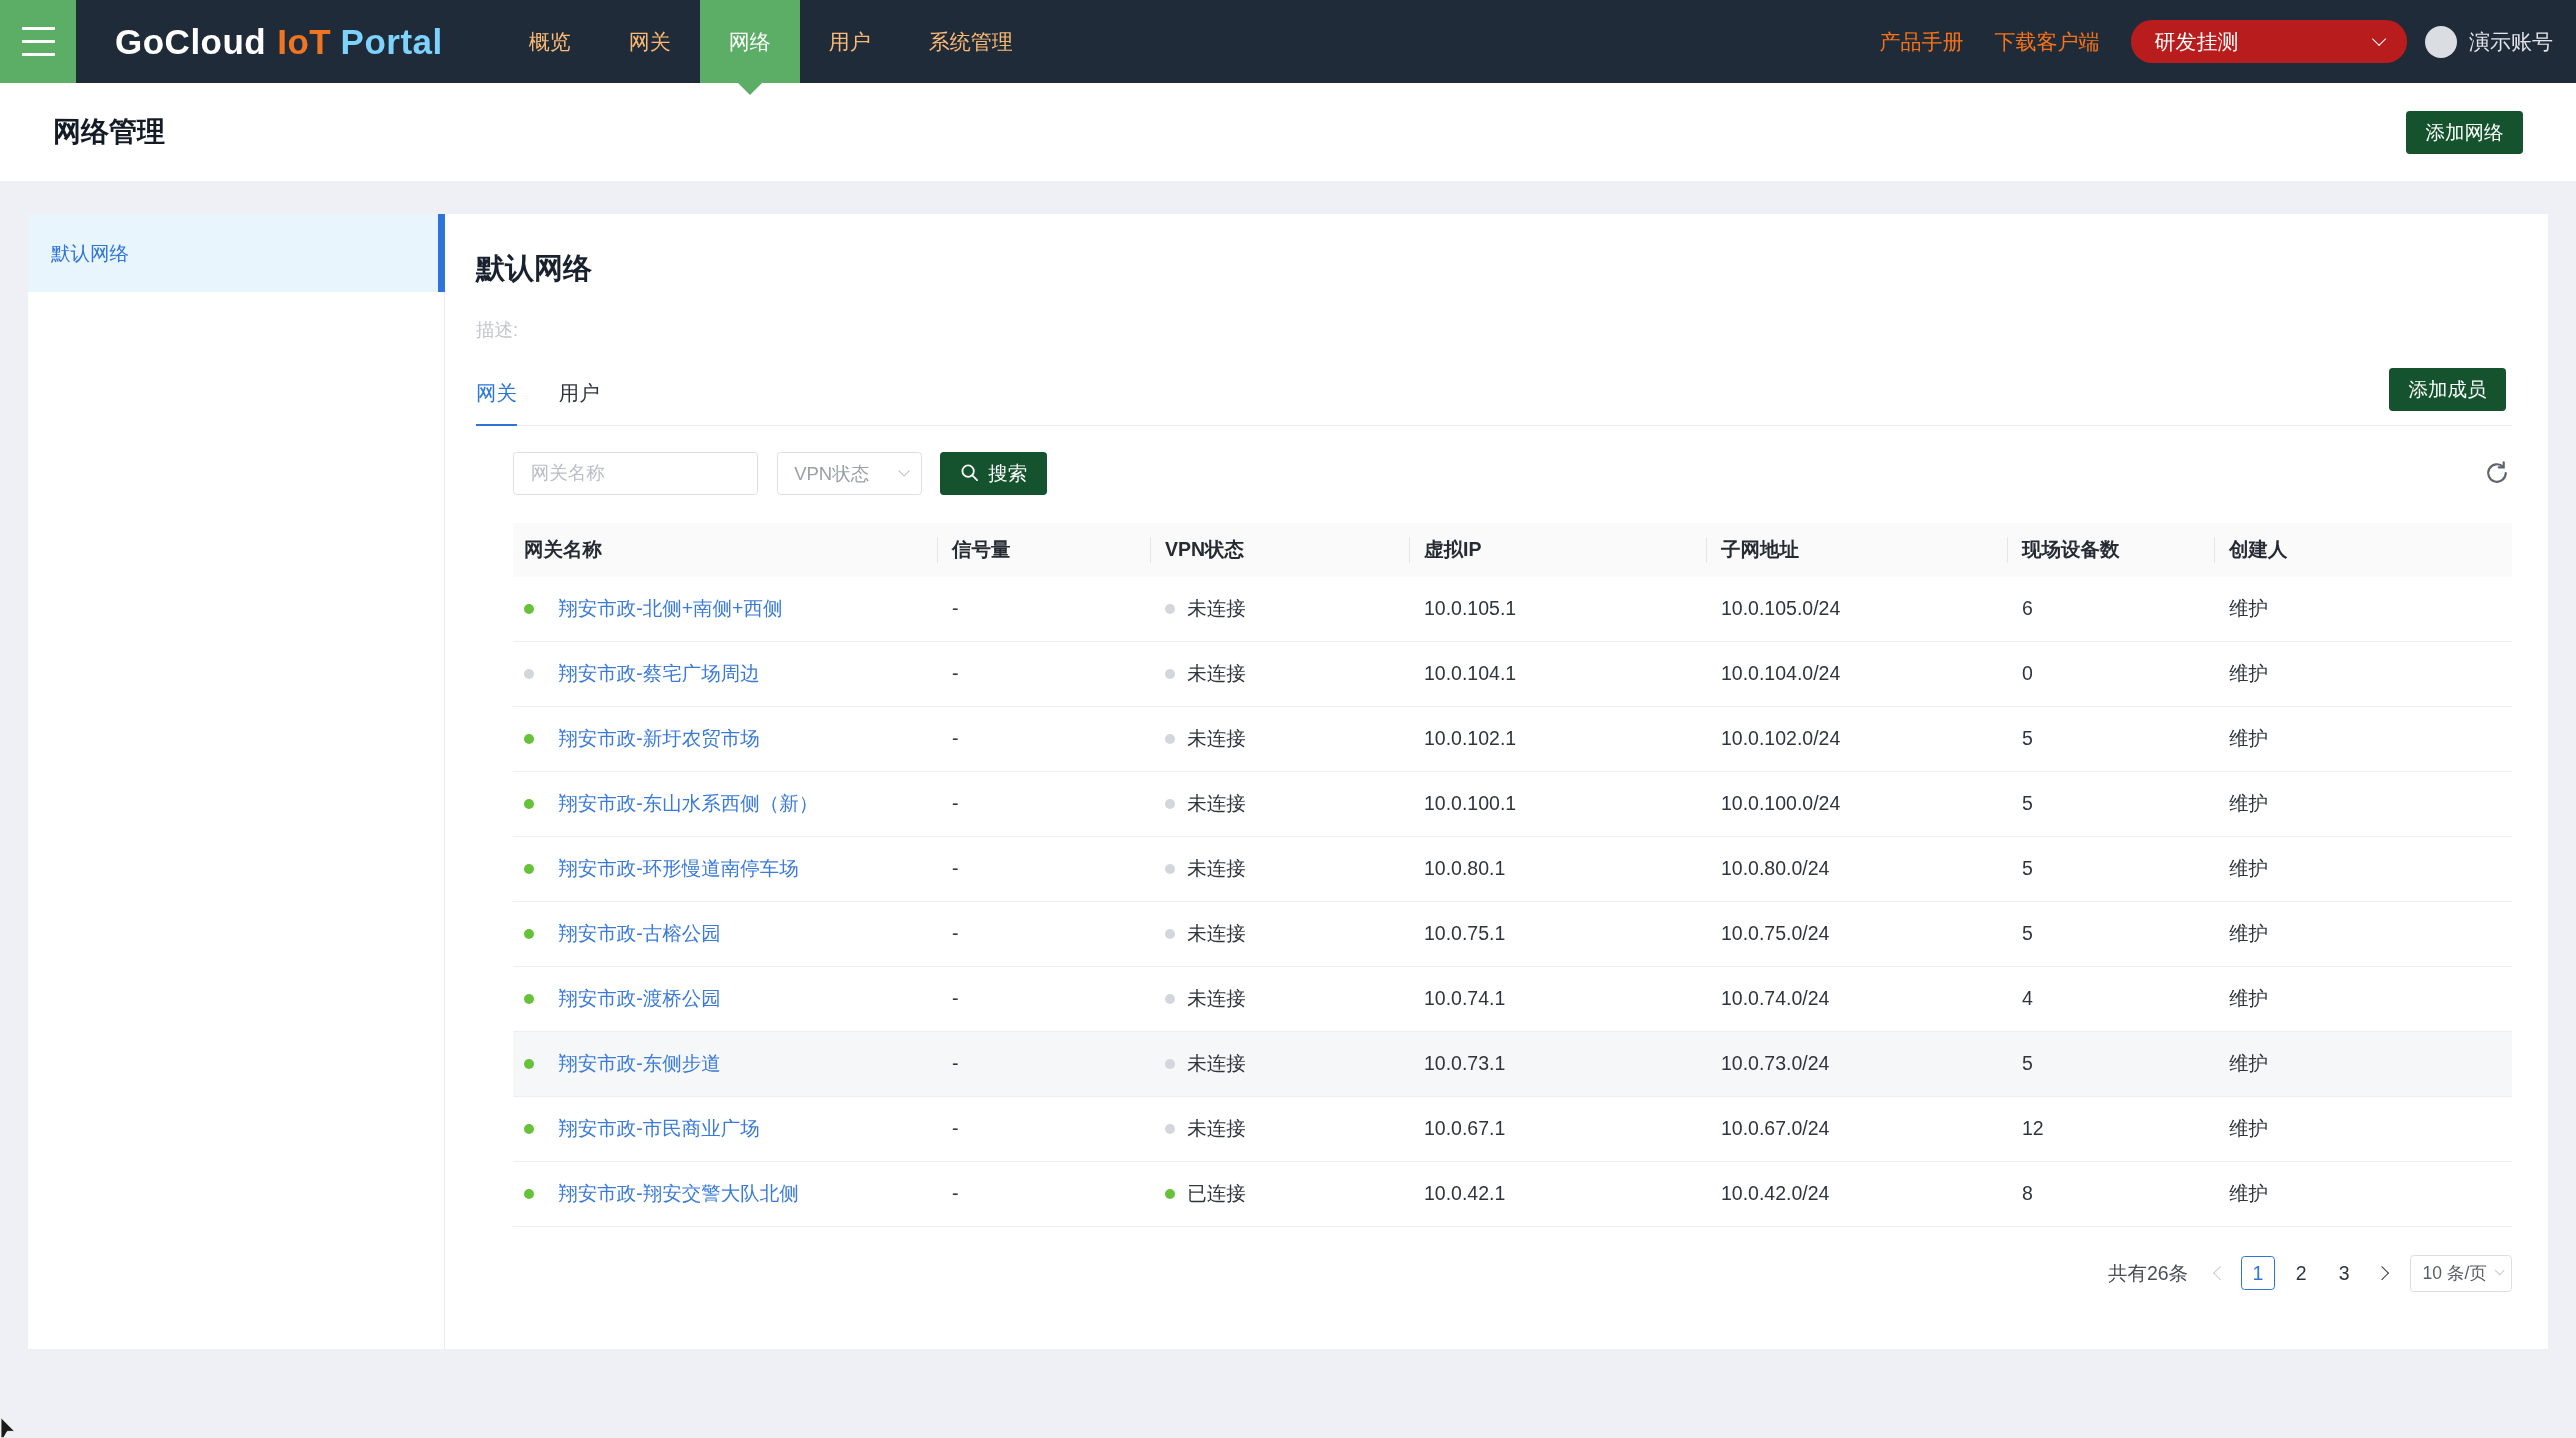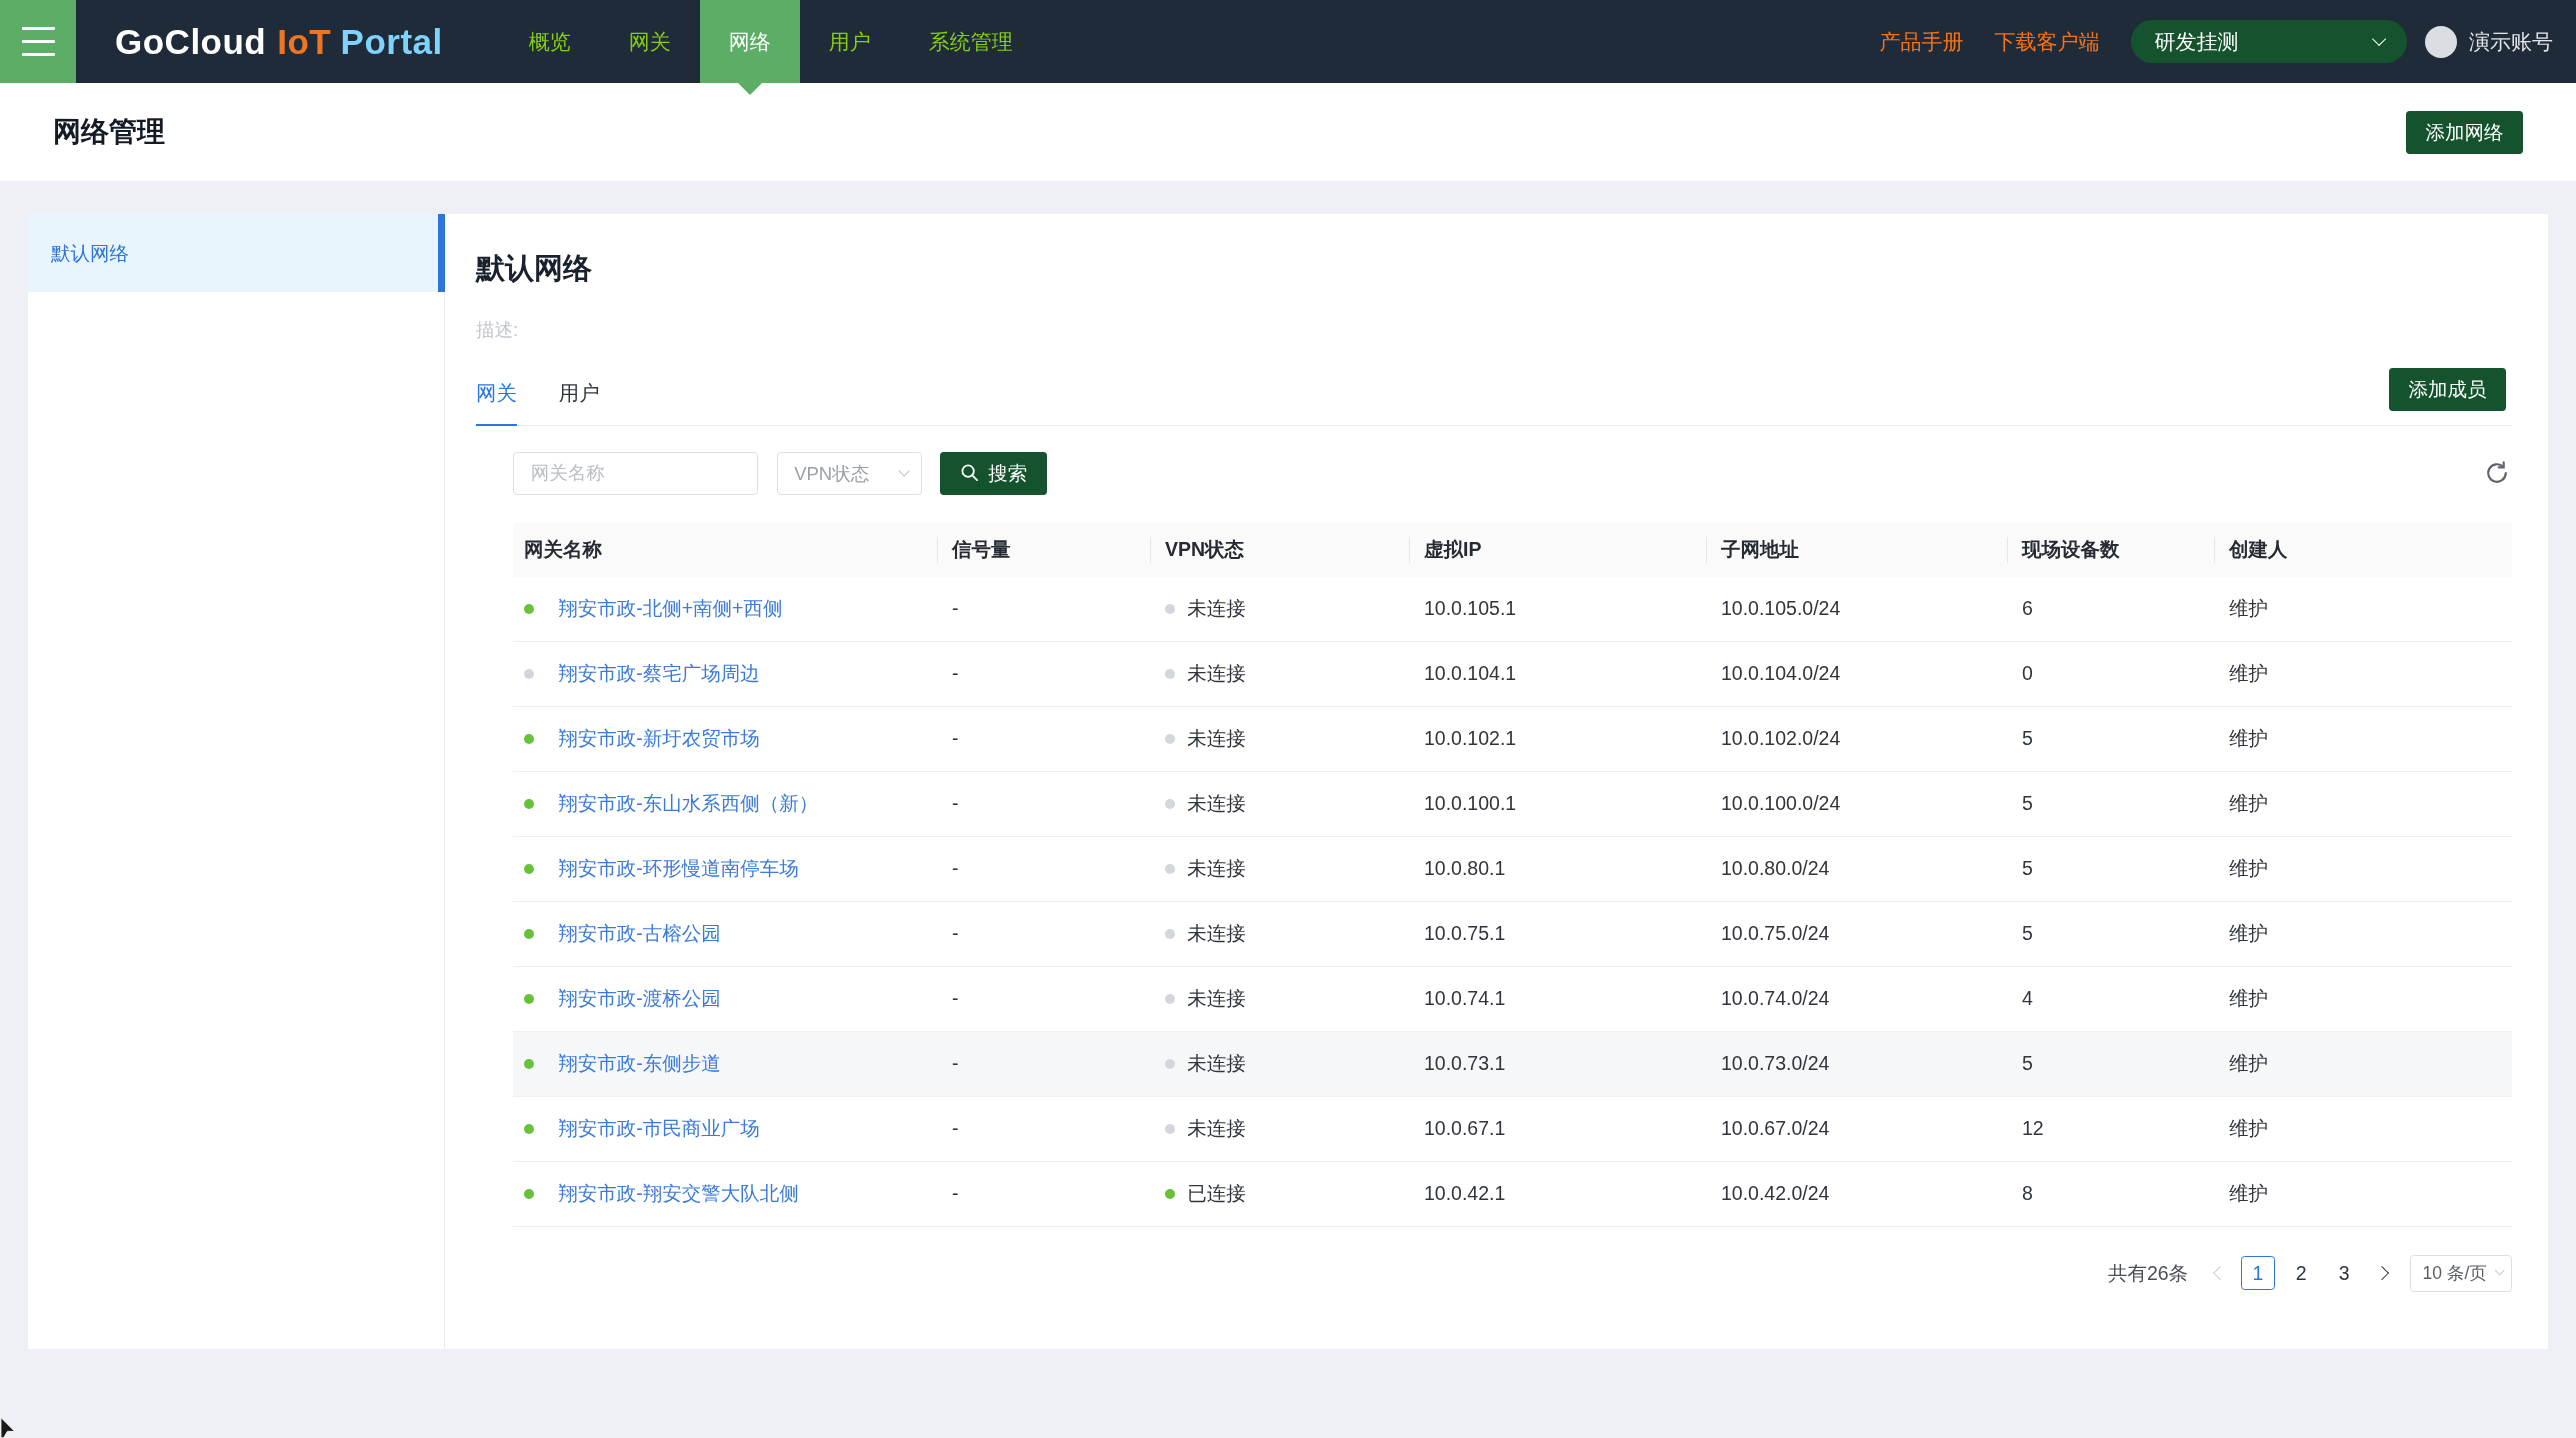--- a/index.html
+++ b/index.html
@@ -23,32 +23,32 @@
     cursor:pointer;
   }
   .hamburger .bar { width:33px; height:3.7px; background:#ffffff; border-radius:0.9px; }
   .logo { margin-left:39px; font-size:35px; font-weight:bold; color:#ffffff; white-space:nowrap; letter-spacing:0.5px; }
   .logo .iot { color:#ee7623; margin-left:11px; }
   .logo .portal { color:#7dd3fc; margin-left:9.3px; }
 
   .nav-items { display:flex; height:83px; margin-left:57px; }
   .nav-item {
     height:83px; display:flex; align-items:center; padding:0 29px;
-    font-size:21px; color:#84cc16; cursor:pointer; position:relative; white-space:nowrap;
+    font-size:21px; color:#fdba74; cursor:pointer; position:relative; white-space:nowrap;
   }
   .nav-item.active { background:#5cad66; color:#ffffff; }
   .nav-arrow {
     position:absolute; left:50%; bottom:-12px; transform:translateX(-50%);
     width:0; height:0; border-left:13px solid transparent; border-right:13px solid transparent;
     border-top:13px solid #5cad66;
   }
   .nav-right { margin-left:auto; display:flex; align-items:center; padding-right:23px; }
   .nav-link { color:#f97316; font-size:21px; cursor:pointer; margin-right:31px; white-space:nowrap; }
   .env-pill {
-    width:276px; height:43px; background:#14532d; border-radius:21px; cursor:pointer;
+    width:276px; height:43px; background:#b91c1c; border-radius:21px; cursor:pointer;
     display:flex; align-items:center; justify-content:space-between; padding:0 24px;
     color:#ffffff; font-size:21px; margin-right:18.5px;
   }
   .chev { display:inline-block; width:10.2px; height:10.2px; border-right:1.9px solid currentColor; border-bottom:1.9px solid currentColor; }
   .chev.down { transform:rotate(45deg) translateY(-2.8px); }
   .chev.left { transform:rotate(135deg); }
   .chev.right { transform:rotate(-45deg); }
   .avatar { width:32px; height:32px; border-radius:50%; background:#dadde2; margin-right:12px; flex:0 0 auto; }
   .account-name { color:#e2e5ea; font-size:21px; cursor:pointer; white-space:nowrap; }
 

